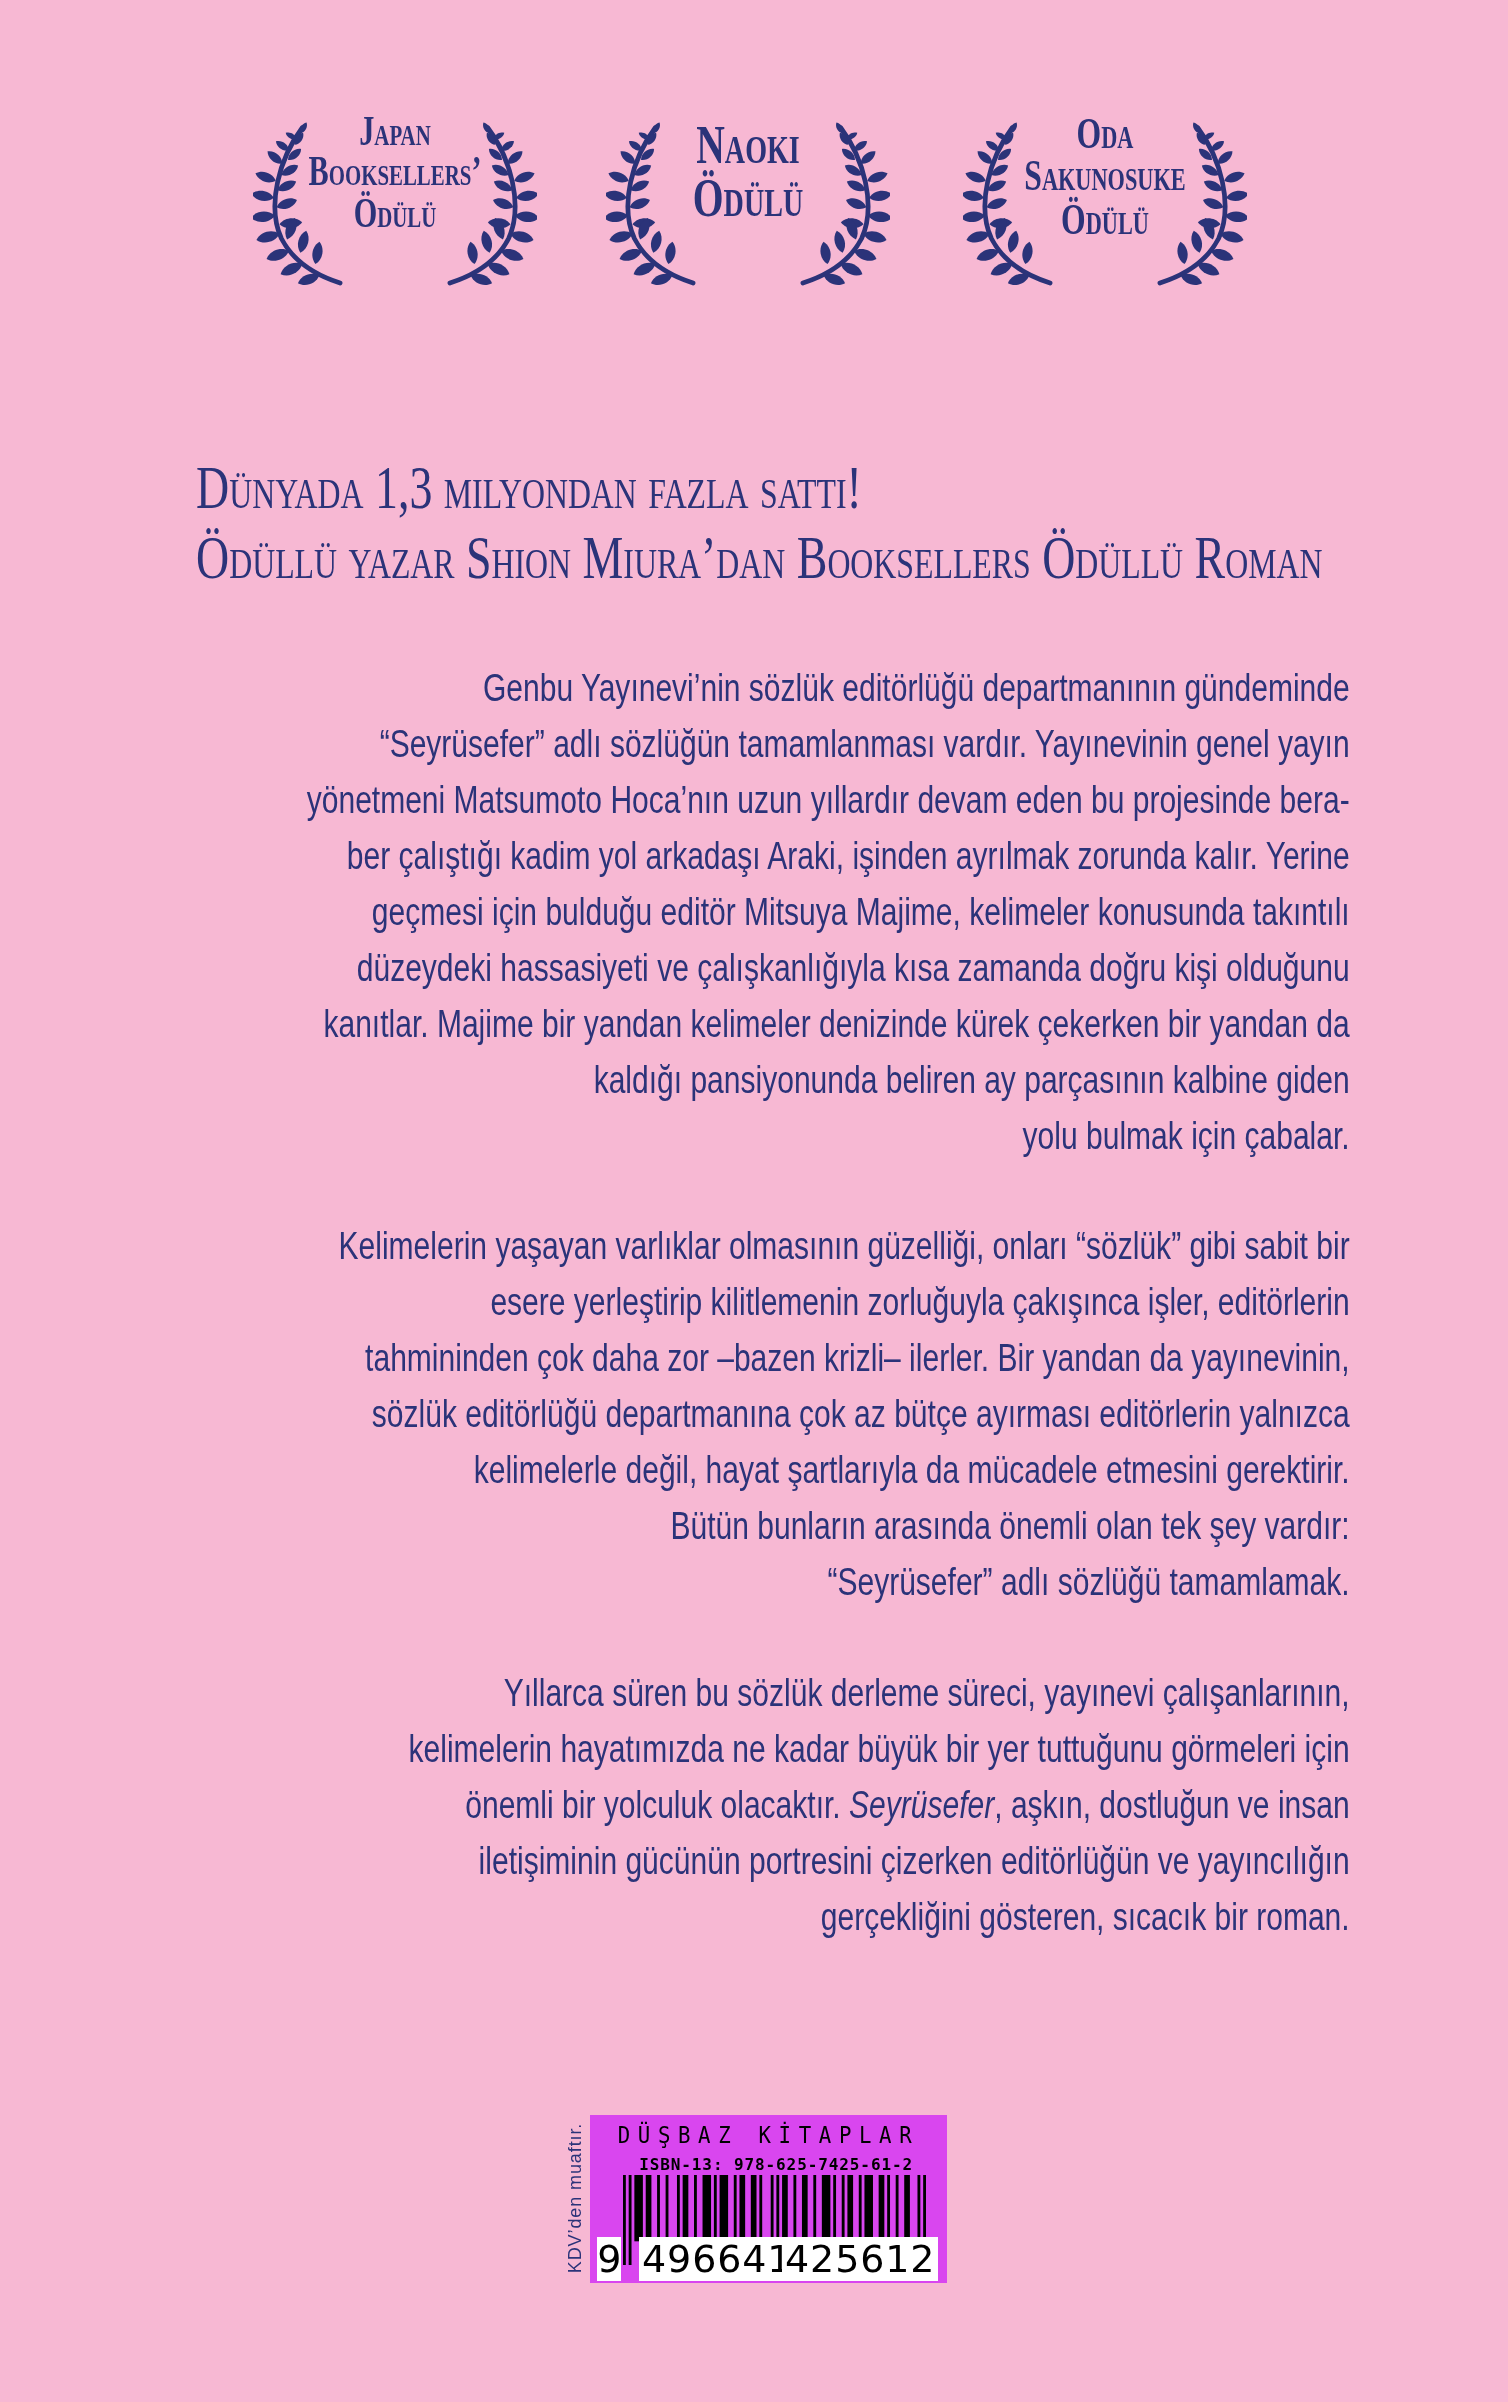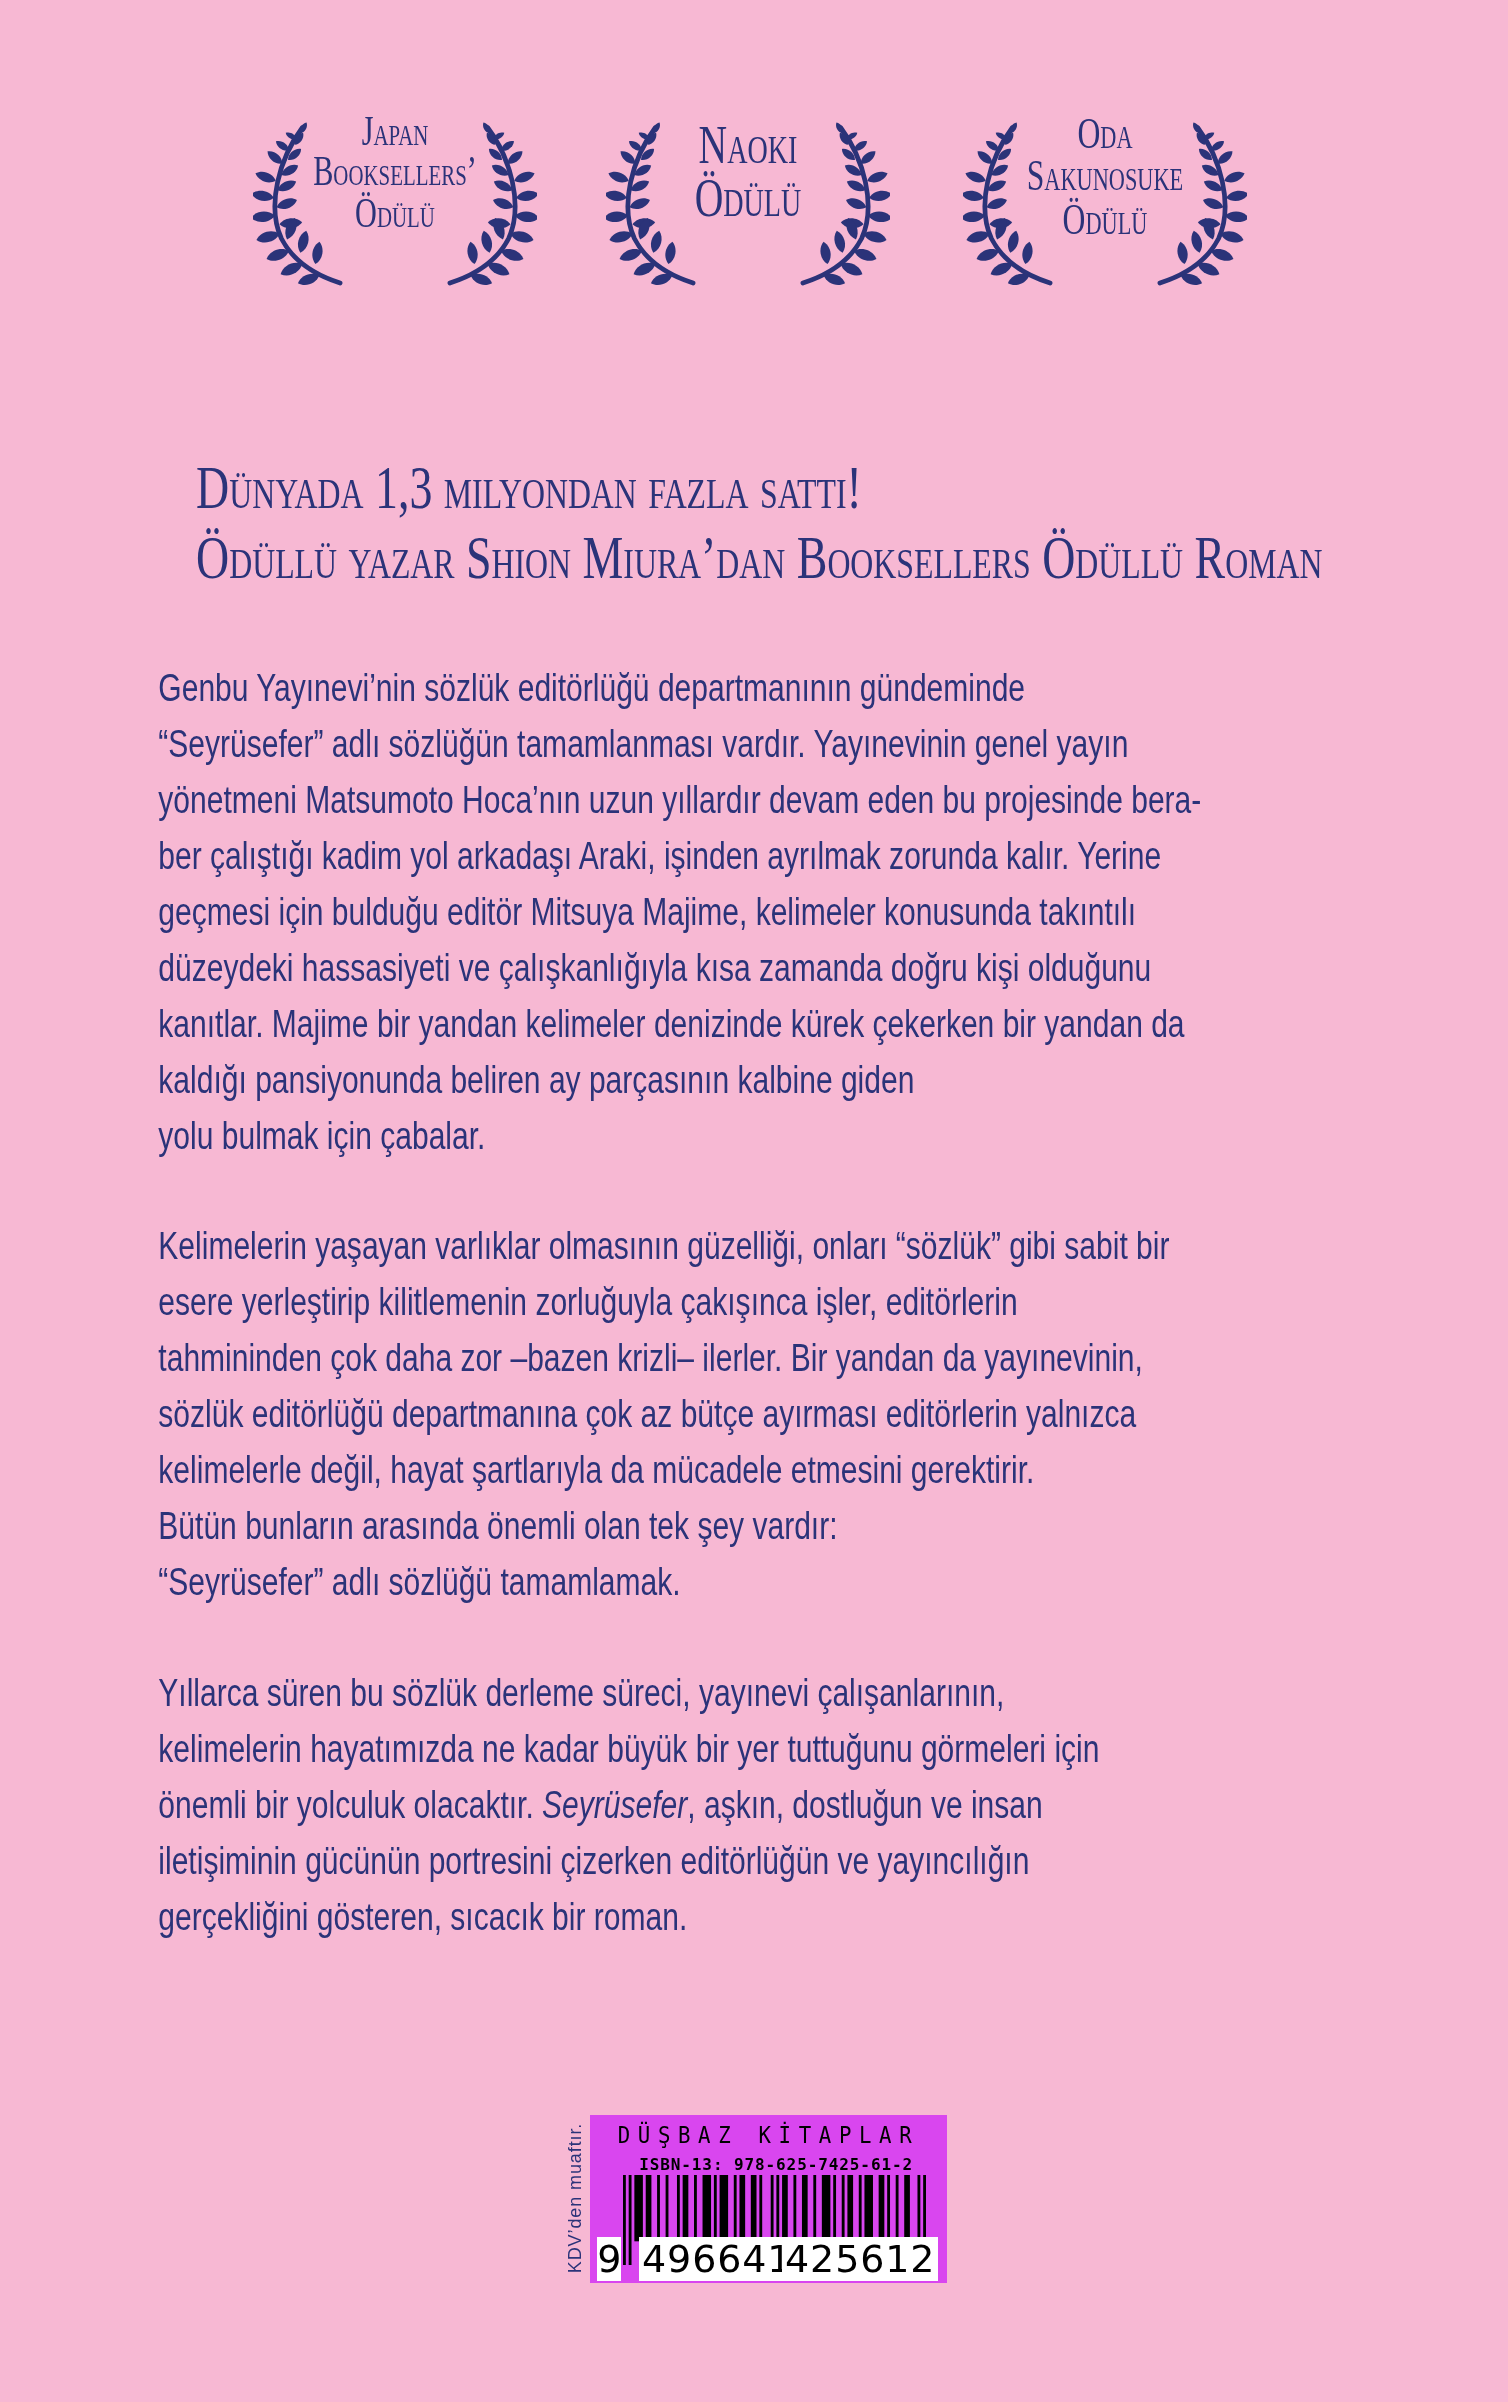--- a/index.html
+++ b/index.html
@@ -4,21 +4,21 @@
 <style>
   html, body { margin: 0; padding: 0; }
   body {
     width: 1508px; height: 2403px;
     background: #F7B8D3;
     position: relative; overflow: hidden;
     color: #2B3379;
     font-family: "Liberation Sans", sans-serif;
   }
   .award {
-    position: absolute; top: 112px; width: 284px; height: 175px;
+    position: absolute; top: 112px; width: 284px; height: 175px; font-weight: bold;
   }
   .award svg.laurel { position: absolute; left: 0; top: 7.6px; width: 284px; height: 166px; }
   .award .award-text {
     position: absolute; left: 0; right: 0; top: 0;
     text-align: center;
     font-family: "Liberation Serif", serif;
     font-variant: small-caps;
     line-height: 1;
   }
   .award .award-text .aline {
@@ -27,21 +27,21 @@
   }
   .headline {
     position: absolute; left: 0; right: 0; top: 452px;
     font-family: "Liberation Serif", serif;
     font-variant: small-caps;
     font-size: 62px; line-height: 70px;
   }
   .headline .hline { display: block; white-space: nowrap; transform: scaleX(0.74); transform-origin: center; }
   .body-text {
     position: absolute; left: 0; right: 0;
-    text-align: left;
+    text-align: right;
     font-size: 38px; line-height: 56px;
   }
   .body-text .tline {
     display: block; white-space: nowrap;
     transform: scaleX(0.79); transform-origin: center;
   }
   .body-text .tline i { font-style: italic; }
   #p1 { top: 660px; }
   #p2 { top: 1218px; }
   #p3 { top: 1665px; }

